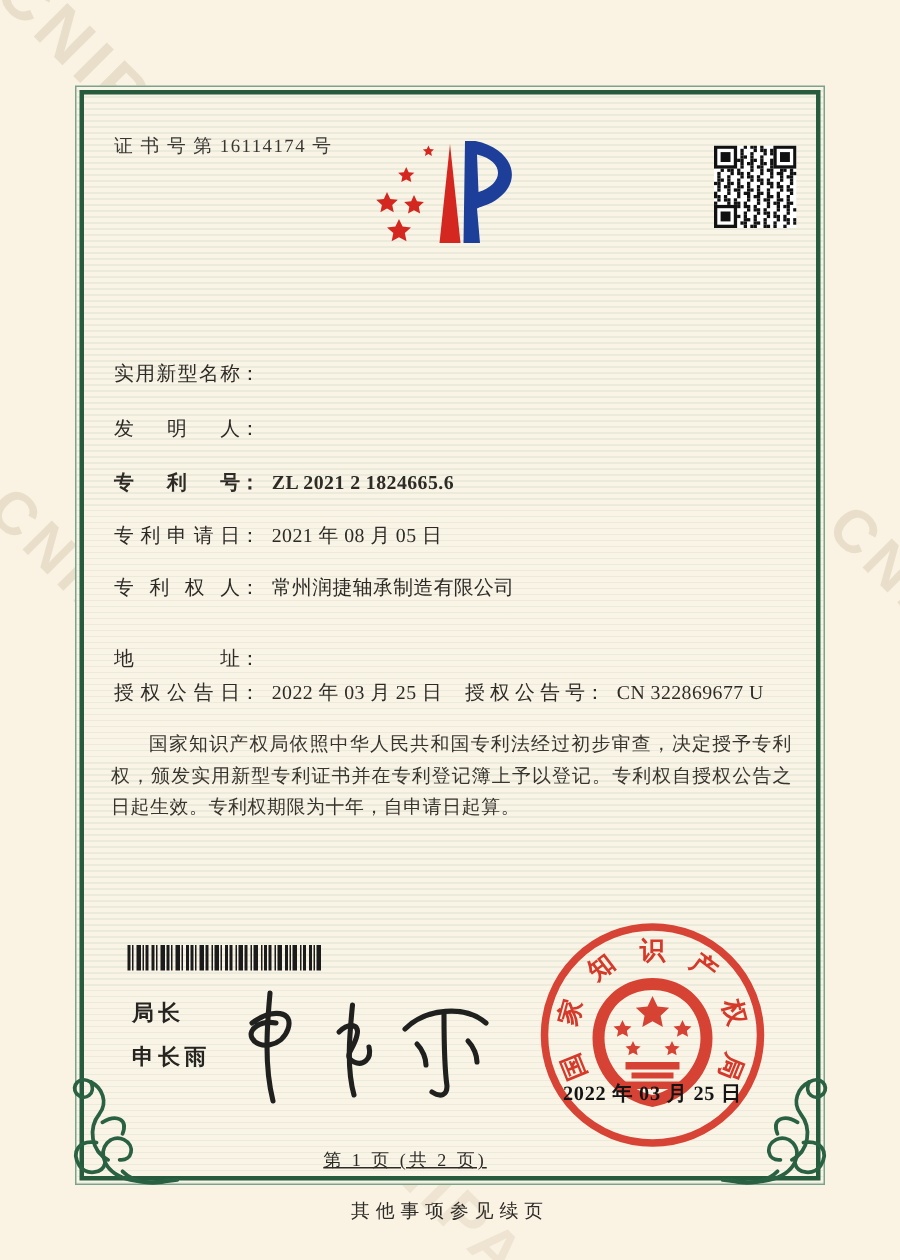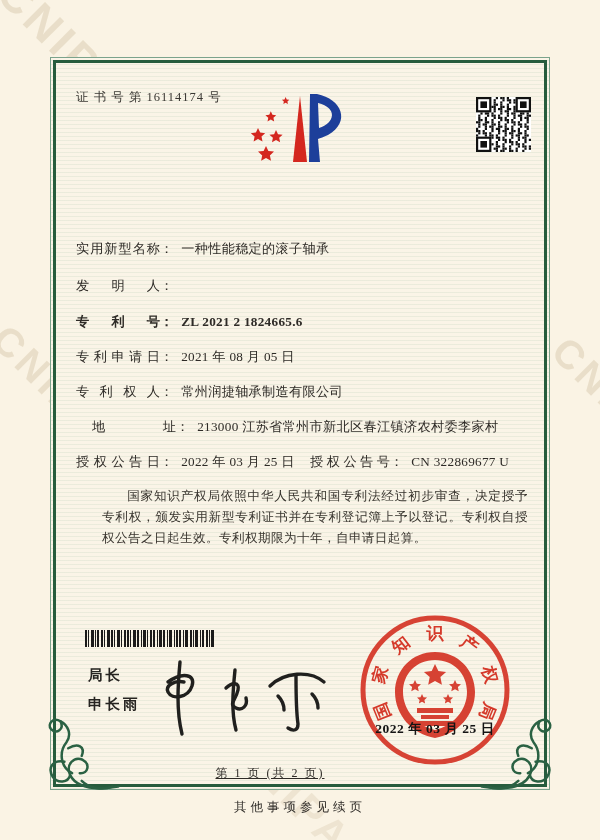--- a/index.html
+++ b/index.html
@@ -38,29 +38,29 @@
   .qr   { position:absolute; left:476px; top:97px; width:55px; height:55px; }
 
   .title {
     position:absolute; left:50px; top:172px; width:500px; text-align:center;
     font-size:29px; font-weight:700; letter-spacing:7px; color:#171512;
   }
 
   .fields { position:absolute; left:76px; top:240px; width:450px; font-size:13.2px; }
   .field-row { position:absolute; left:0; display:flex; align-items:baseline; white-space:nowrap; }
   .r1 { top:0px; } .r2 { top:37px; } .r3 { top:73px;font-weight:bold; } .r4 { top:108px;align-items:flex-end; }
-  .r5 { top:143px; } .r6 { top:178px;margin-left:16px; } .r7 { top:213px; }
+  .r5 { top:143px; } .r6 { top:190px; } .r7 { top:213px; }
   .r7b { left:234px; }
   .field-label { display:inline-block; width:84px; text-align:justify; text-align-last:justify; color:#2e2b27; }
   .r7b .field-label { width:80px; }
   .field-colon { margin-right:8px; color:#2e2b27; }
   .field-value { color:#2e2b27; letter-spacing:0.3px; }
 
   .paragraphs { position:absolute; left:74px; top:486px; width:454px; font-size:12.6px; line-height:21px; color:#38342e; text-align:justify; }
-  .paragraphs p { text-indent:2em; letter-spacing:0.4px;margin-left:28px; }
+  .paragraphs p { text-indent:2em; letter-spacing:0.4px; }
 
   .barcode { position:absolute; left:85px; top:630px; width:158px; height:17px; display:flex; align-items:stretch; }
   .barcode span { display:block; background:#1b1b1b; height:100%; }
 
   .director-block { position:absolute; left:88px; top:666px; font-family:"Liberation Sans","DejaVu Sans",sans-serif; font-size:14.5px; font-weight:700; color:#262421; letter-spacing:3px; }
   .director-block .line2 { margin-top:10px;font-family:Liberation Serif, serif; }
   .signature { position:absolute; left:138px; top:648px; width:200px; height:96px; }
 
   .seal { position:absolute; left:357px; top:612px; width:156px; height:156px; }
   .seal svg { position:absolute; inset:0; }
@@ -344,21 +344,20 @@
       <rect x="16" y="24" width="1" height="1" fill="#111"></rect>
       <rect x="18" y="24" width="1" height="1" fill="#111"></rect>
       <rect x="21" y="24" width="1" height="1" fill="#111"></rect>
     </svg>
 
 
   <div class="fields">
     <div class="field-row r1">
       <span class="field-label">实用新型名称</span>
         <span class="field-colon">：</span>
-      <span class="field-value">一种性能稳定的滚子轴承</span>
     </div>
     <div class="field-row r2">
       <span class="field-label">发明人</span>
         <span class="field-colon">：</span>
     </div>
     <div class="field-row r3">
       <span class="field-label">专利号</span>
         <span class="field-colon">：</span>
       <span class="field-value">ZL 2021 2 1824665.6</span>
     </div>
@@ -368,21 +367,20 @@
       <span class="field-value">2021 年 08 月 05 日</span>
     </div>
     <div class="field-row r5">
       <span class="field-label">专利权人</span>
         <span class="field-colon">：</span>
       <span class="field-value">常州润捷轴承制造有限公司</span>
     </div>
     <div class="field-row r6">
       <span class="field-label">地址</span>
         <span class="field-colon">：</span>
-      <span class="field-value">213000 江苏省常州市新北区春江镇济农村委李家村</span>
     </div>
     <div class="field-row r7">
       <span class="field-label">授权公告日</span>
         <span class="field-colon">：</span>
       <span class="field-value">2022 年 03 月 25 日</span>
     </div>
     <div class="field-row r7 r7b">
       <span class="field-label">授权公告号</span>
         <span class="field-colon">：</span>
       <span class="field-value">CN 322869677 U</span>

